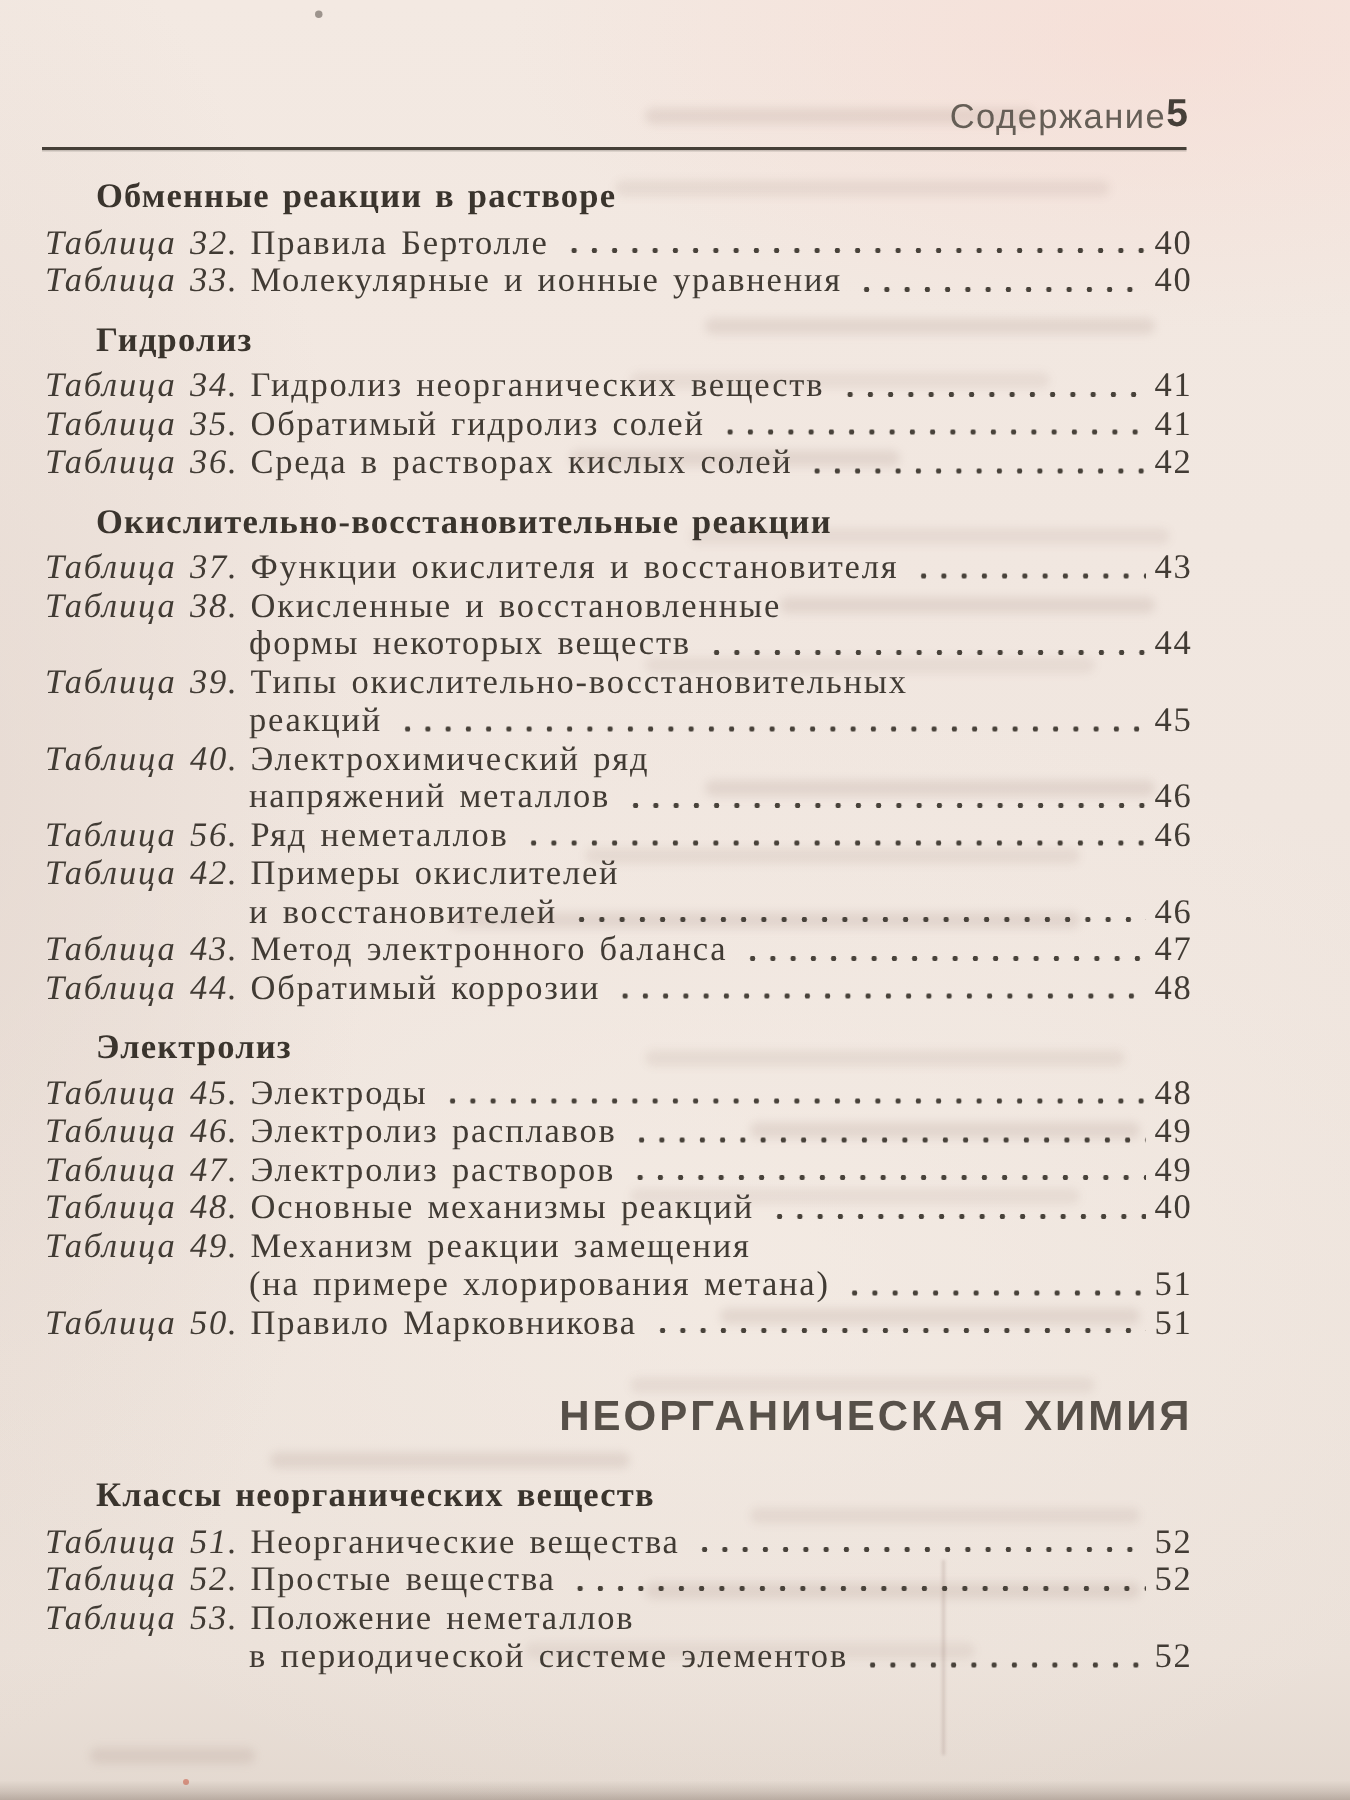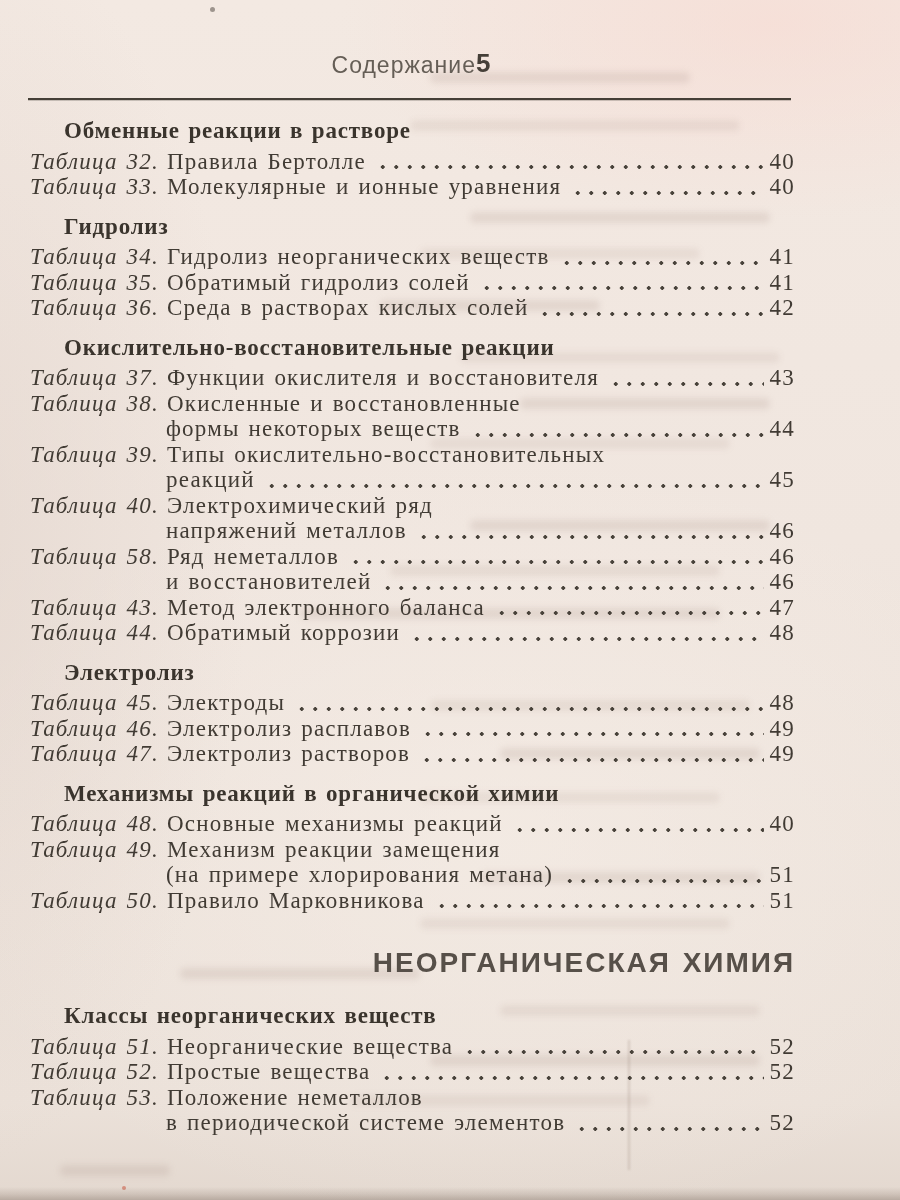--- a/index.html
+++ b/index.html
@@ -14,22 +14,22 @@
     font-family:"Liberation Serif", serif; color:#413b34;
   }
   
   .ghost { position:absolute; z-index:1; height:11px; border-radius:6px;
            background:rgba(168,146,134,0.20); filter:blur(3px); }
   .crease { position:absolute; z-index:1; width:2px; background:rgba(150,130,118,0.28); filter:blur(1px); }
   .speck { position:absolute; z-index:1; border-radius:50%; }
   .bottom-edge { position:absolute; z-index:3; left:0; right:0; bottom:0; height:13px;
            background:linear-gradient(180deg, rgba(115,98,86,0) 0%, rgba(115,98,86,0.18) 55%, rgba(115,98,86,0.38) 100%); }
   
-  .page-header { position:absolute; z-index:2; top:48px; left:30px; width:762px;
-           display:flex; justify-content:center; align-items:flex-end; }
+  .page-header { position:absolute; z-index:2; top:60px; left:30px; width:762px;
+           display:flex; justify-content:flex-end; align-items:flex-end; }
   .header-title { font-family:"Liberation Sans", sans-serif; font-size:23px;
            color:#655e56; letter-spacing:1px; }
   .header-page-num { font-family:"Liberation Sans", sans-serif; font-weight:bold;
            font-size:26px; color:#453f38; }
   .header-rule { position:absolute; z-index:2; top:98px; left:28px; width:763px; height:2px;
            background:#453f37; box-shadow:0 1px 0 rgba(69,63,55,0.25); }
   
   .toc { position:absolute; z-index:2; top:110px; left:30px; width:765px;
            font-size:23px; line-height:25.5px; letter-spacing:1.2px; word-spacing:2px; }
   .section-heading { font-weight:bold; padding-left:34px; margin:14px 0 5px 0;
@@ -165,27 +165,31 @@
           <span class="entry-title">Электрохимический ряд</span>
         </div>
         <div class="entry-line cont">
           <span class="entry-cont">напряжений металлов</span>
           <div class="dots"></div>
           <span class="entry-page">46</span>
         </div>
       </div>
       <div class="toc-entry">
         <div class="entry-line">
-          <span class="entry-label">Таблица 58.</span>
+          <span class="entry-label">Таблица 56.</span>
           <span class="entry-title">Ряд неметаллов</span>
           <div class="dots"></div>
           <span class="entry-page">46</span>
         </div>
       </div>
       <div class="toc-entry">
+        <div class="entry-line">
+          <span class="entry-label">Таблица 42.</span>
+          <span class="entry-title">Примеры окислителей</span>
+        </div>
         <div class="entry-line cont">
           <span class="entry-cont">и восстановителей</span>
           <div class="dots"></div>
           <span class="entry-page">46</span>
         </div>
       </div>
       <div class="toc-entry">
         <div class="entry-line">
           <span class="entry-label">Таблица 43.</span>
           <span class="entry-title">Метод электронного баланса</span>
@@ -219,21 +223,20 @@
         </div>
       </div>
       <div class="toc-entry">
         <div class="entry-line">
           <span class="entry-label">Таблица 47.</span>
           <span class="entry-title">Электролиз растворов</span>
           <div class="dots"></div>
           <span class="entry-page">49</span>
         </div>
       </div>
-      <div class="section-heading">Механизмы реакций в органической химии</div>
       <div class="toc-entry">
         <div class="entry-line">
           <span class="entry-label">Таблица 48.</span>
           <span class="entry-title">Основные механизмы реакций</span>
           <div class="dots"></div>
           <span class="entry-page">40</span>
         </div>
       </div>
       <div class="toc-entry">
         <div class="entry-line">

